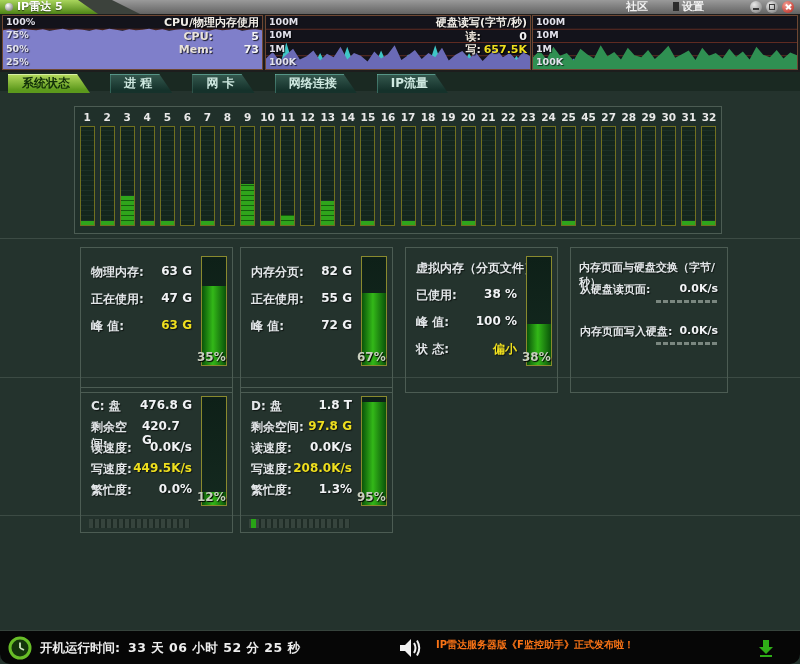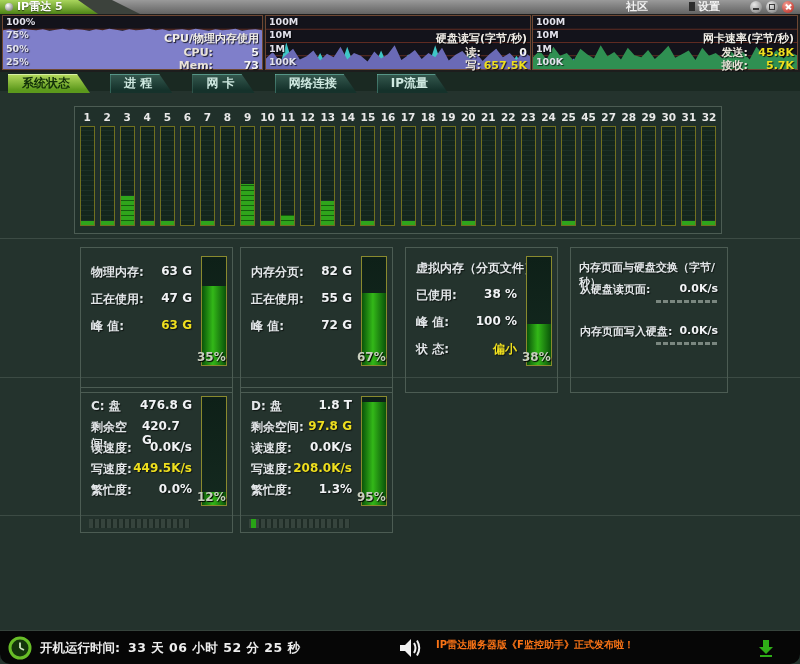--- a/index.html
+++ b/index.html
@@ -14,41 +14,41 @@
     clip-path:polygon(70px 0,112px 0,140px 14px,90px 14px); }
   .logo-tab { position:absolute; left:0; top:0; width:100px; height:14px;
     background:linear-gradient(180deg,#a9d55c,#4e8416);
     clip-path:polygon(0 0,78px 0,98px 14px,0 14px); }
   .logo-dot { position:absolute; left:5px; top:3px; width:8px; height:8px; border-radius:50%;
     background:radial-gradient(circle at 35% 30%, #ffffff, #8d8d8d 75%); }
   .app-title { position:absolute; left:17px; top:0; font-size:11px; font-weight:bold; color:#fff;
     line-height:14px; text-shadow:0 1px 1px rgba(0,0,0,.55); }
   .tb-link { position:absolute; top:0; font-size:11px; font-weight:bold; color:#f2f2f2; line-height:14px; cursor:default; }
   .tb-community { right:152px; }
-  .tb-settings { right:80px;padding-left:39px; }
+  .tb-settings { right:96px;padding-left:39px; }
   .settings-glyph { display:inline-block; width:6px; height:9px; background:#2c2c2c; margin-right:3px; vertical-align:-1px; }
   .win-btns { position:absolute; right:6px; top:1px; display:flex; gap:4px; }
   .win-btn { position:relative; width:12px; height:12px; border-radius:50%; }
   .btn-gray { background:radial-gradient(circle at 35% 30%, #e9e9e9, #8e8e8e 78%); }
   .btn-red  { background:radial-gradient(circle at 35% 30%, #f59c92, #c23d33 78%); }
   .glyph-min { position:absolute; left:3px; top:7px; width:6px; height:2px; background:#3a3a3a; }
   .glyph-max { position:absolute; left:3px; top:3px; width:6px; height:6px; border:1.5px solid #3a3a3a; }
   .glyph-x1,.glyph-x2 { position:absolute; left:2.5px; top:5.3px; width:7px; height:1.6px; background:#fff; }
   .glyph-x1 { transform:rotate(45deg); } .glyph-x2 { transform:rotate(-45deg); }
 
   
   .graphstrip { position:absolute; top:14px; left:0; width:800px; height:58px; background:#1d1d1d; }
   .gpanel { position:absolute; top:1px; height:55px; background:#13131b; border:1px solid #6e4733; }
   .g-cpu { left:2px; width:261px; }
   .g-disk { left:265px; width:266px; }
   .g-net { left:532px; width:266px; }
   .gsvg { position:absolute; left:0; top:0; width:100%; height:100%; }
   .scale-label { position:absolute; left:3px; font-size:9.5px; font-weight:bold; color:#e2e2ec;
     line-height:10px; text-shadow:1px 1px 1px rgba(0,0,0,.7); }
-  .g-overlay { position:absolute; right:3px; top:0; text-align:right;margin-top:16px; }
+  .g-overlay { position:absolute; right:3px; top:0; text-align:right; }
   .g-title { font-size:11px; font-weight:bold; color:#efece6; line-height:14px; text-shadow:1px 1px 1px rgba(0,0,0,.8); }
   .g-stat { display:flex; justify-content:flex-end; font-size:11px; font-weight:bold; line-height:13px;
     text-shadow:1px 1px 1px rgba(0,0,0,.8); }
   .g-stat .lab { color:#e9e3d9; }
   .g-stat .val { min-width:46px; text-align:right; color:#f4f4f4; }
   .val.hl, .pval.hl { color:#efdf1e !important; }
 
   
   .main { position:absolute; top:72px; left:0; width:800px; height:558px; background:#24332d; }
   .tabstrip { position:absolute; top:0; left:0; width:100%; height:19px; background:#1a2922; }
@@ -178,31 +178,20 @@
         <div class="scale-label" style="top: calc(75% + 1px);">100K</div>
       </div>
     <div class="gpanel g-net">
         <svg viewBox="0 0 100 100" preserveAspectRatio="none" class="gsvg">
           <line x1="0" x2="100" y1="25" y2="25" stroke="rgba(150,62,40,0.6)" stroke-width="1" vector-effect="non-scaling-stroke"></line>
           <line x1="0" x2="100" y1="50" y2="50" stroke="rgba(150,62,40,0.6)" stroke-width="1" vector-effect="non-scaling-stroke"></line>
           <line x1="0" x2="100" y1="75" y2="75" stroke="rgba(150,62,40,0.6)" stroke-width="1" vector-effect="non-scaling-stroke"></line>
           <polygon points="0,100 0.00,92.00 2.56,95.00 5.13,85.00 7.69,94.00 10.26,90.00 12.82,95.00 15.38,80.00 17.95,93.00 20.51,95.00 23.08,88.00 25.64,94.00 28.21,82.00 30.77,95.00 33.33,90.00 35.90,93.00 38.46,78.00 41.03,95.00 43.59,91.00 46.15,86.00 48.72,95.00 51.28,89.00 53.85,94.00 56.41,81.00 58.97,95.00 61.54,90.00 64.10,92.00 66.67,95.00 69.23,84.00 71.79,94.00 74.36,88.00 76.92,95.00 79.49,80.00 82.05,93.00 84.62,95.00 87.18,87.00 89.74,94.00 92.31,90.00 94.87,82.00 97.44,95.00 100.00,92.00 100,100" fill="#4a6ace"></polygon>
           <polygon points="0,100 0.00,78.00 2.56,65.00 5.13,82.00 7.69,58.00 10.26,75.00 12.82,70.00 15.38,84.00 17.95,62.00 20.51,72.00 23.08,80.00 25.64,55.00 28.21,76.00 30.77,68.00 33.33,82.00 35.90,60.00 38.46,74.00 41.03,78.00 43.59,64.00 46.15,81.00 48.72,70.00 51.28,56.00 53.85,79.00 56.41,72.00 58.97,65.00 61.54,83.00 64.10,60.00 66.67,75.00 69.23,70.00 71.79,80.00 74.36,62.00 76.92,77.00 79.49,67.00 82.05,82.00 84.62,58.00 87.18,73.00 89.74,78.00 92.31,64.00 94.87,80.00 97.44,69.00 100.00,74.00 100,100" fill="#2f9052"></polygon>
         </svg>
-      <div class="g-overlay">
-        <div class="g-title">网卡速率(字节/秒)</div>
-        <div class="g-stat">
-            <span class="lab">发送:</span>
-            <span class="val hl">45.8K</span>
-          </div>
-        <div class="g-stat">
-            <span class="lab">接收:</span>
-            <span class="val hl">5.7K</span>
-          </div>
-      </div>
     <div class="scale-label" style="top: calc(0% + 1px);">100M</div>
         <div class="scale-label" style="top: calc(25% + 1px);">10M</div>
         <div class="scale-label" style="top: calc(50% + 1px);">1M</div>
         <div class="scale-label" style="top: calc(75% + 1px);">100K</div>
       </div>
   </div>
 
   <div class="main">
     <div class="tabstrip">
       <div class="tab active">系统状态</div>

